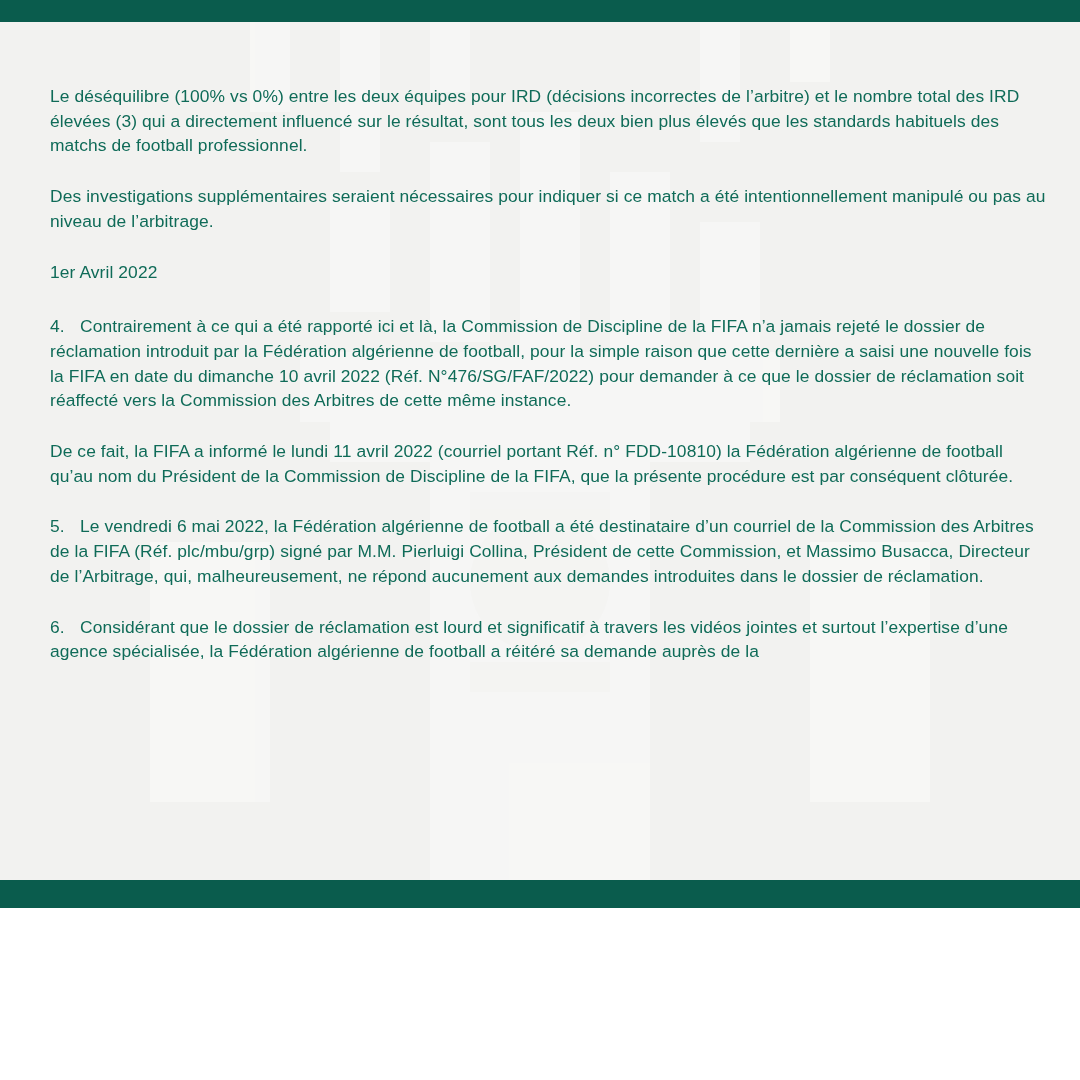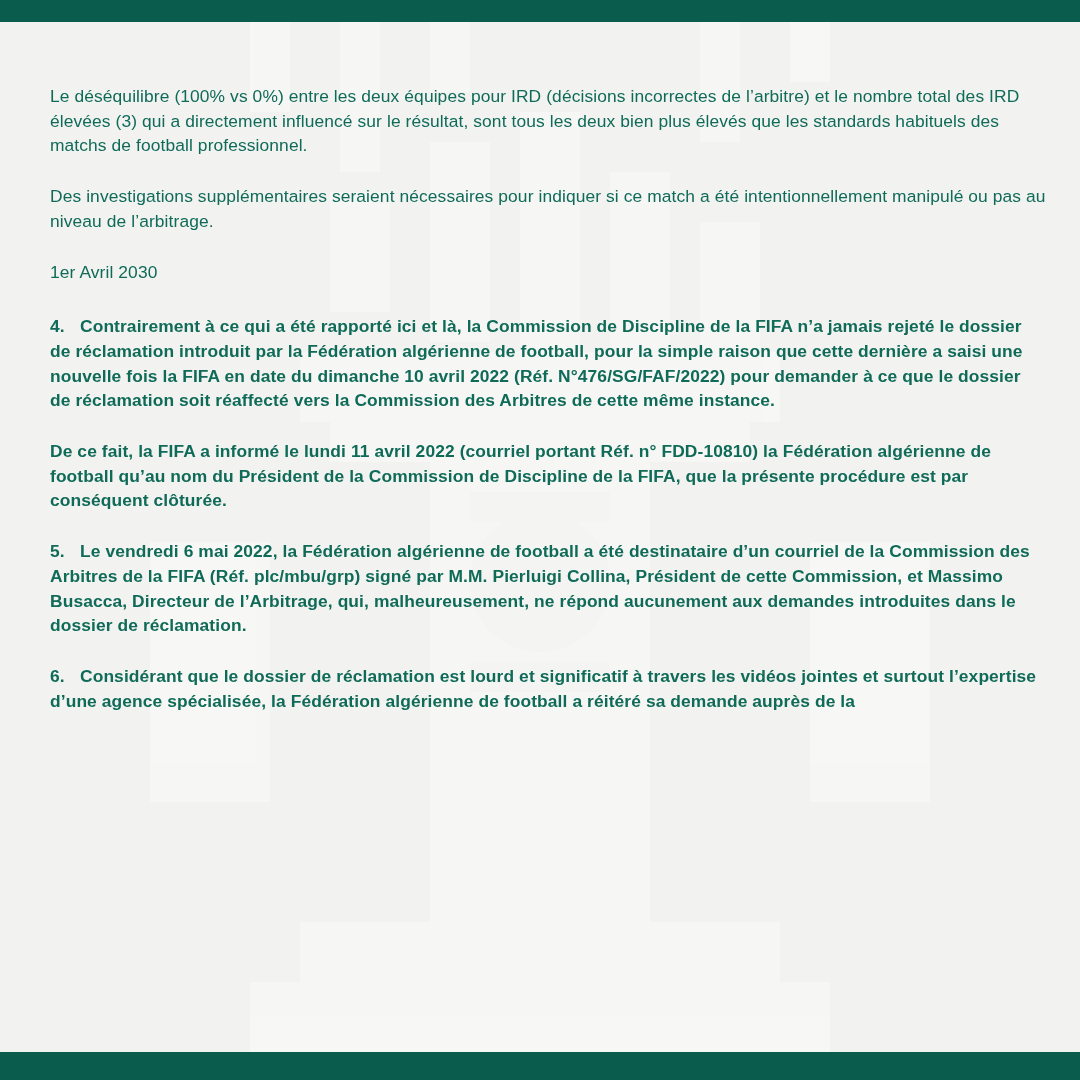--- a/index.html
+++ b/index.html
@@ -9,21 +9,21 @@
   body {
     width: 1080px;
     height: 1080px;
     background: #ffffff;
     font-family: "Liberation Sans", sans-serif;
     overflow: hidden;
   }
   #page {
     position: relative;
     width: 1080px;
-    height: 1080px;
+    height: 908px;
     background: #f2f2f0;
     overflow: hidden;
   }
   
   .band {
     position: absolute;
     left: 0;
     width: 1080px;
     background: #0a5c4d;
   }
@@ -52,21 +52,21 @@
     box-sizing: border-box;
   }
   p {
     margin: 0 0 26px 0;
     color: #0f6b58;
     font-size: 17.4px;
     line-height: 1.42;
     letter-spacing: 0.1px;
   }
   p.light { font-weight: normal; }
-  p.bold { font-weight: bold; }
+  p.bold { font-weight: normal; }
   p.date {
     font-weight: normal;
     margin-bottom: 30px;
   }
   .num {
     display: inline-block;
     min-width: 30px;
   }
 </style>
 </head>
@@ -110,21 +110,21 @@
   </div>
 
   <div class="content">
 
     <p class="light">Le déséquilibre (100% vs 0%) entre les deux équipes pour IRD (décisions incorrectes de l’arbitre) et le nombre total des IRD élevées (3) qui a directement influencé sur le résultat, sont tous les deux bien plus élevés que les standards habituels des matchs de football professionnel.</p>
 
 
 
     <p class="light">Des investigations supplémentaires seraient nécessaires pour indiquer si ce match a été intentionnellement manipulé ou pas au niveau de l’arbitrage.</p>
 
-    <p class="date">1er Avril 2030</p>
+    <p class="date">1er Avril 2022</p>
 
     <p class="bold"><span class="num">4.</span><span>Contrairement à ce qui a été rapporté ici et là, la Commission de Discipline de la FIFA n’a jamais rejeté le dossier de réclamation introduit par la Fédération algérienne de football, pour la simple raison que cette dernière a saisi une nouvelle fois la FIFA en date du dimanche 10 avril 2022 (Réf. N°476/SG/FAF/2022) pour demander à ce que le dossier de réclamation soit réaffecté vers la Commission des Arbitres de cette même instance.</span></p>
 
     <p class="bold">De ce fait, la FIFA a informé le lundi 11 avril 2022 (courriel portant Réf. n° FDD-10810) la Fédération algérienne de football qu’au nom du Président de la Commission de Discipline de la FIFA, que la présente procédure est par conséquent clôturée.</p>
 
     <p class="bold"><span class="num">5.</span><span>Le vendredi 6 mai 2022, la Fédération algérienne de football a été destinataire d’un courriel de la Commission des Arbitres de la FIFA (Réf. plc/mbu/grp) signé par M.M. Pierluigi Collina, Président de cette Commission, et Massimo Busacca, Directeur de l’Arbitrage, qui, malheureusement, ne répond aucunement aux demandes introduites dans le dossier de réclamation.</span></p>
 
 
     <p class="bold"><span class="num">6.</span><span>Considérant que le dossier de réclamation est lourd et significatif à travers les vidéos jointes et surtout l’expertise d’une agence spécialisée, la Fédération algérienne de football a réitéré sa demande auprès de la</span></p>
 

